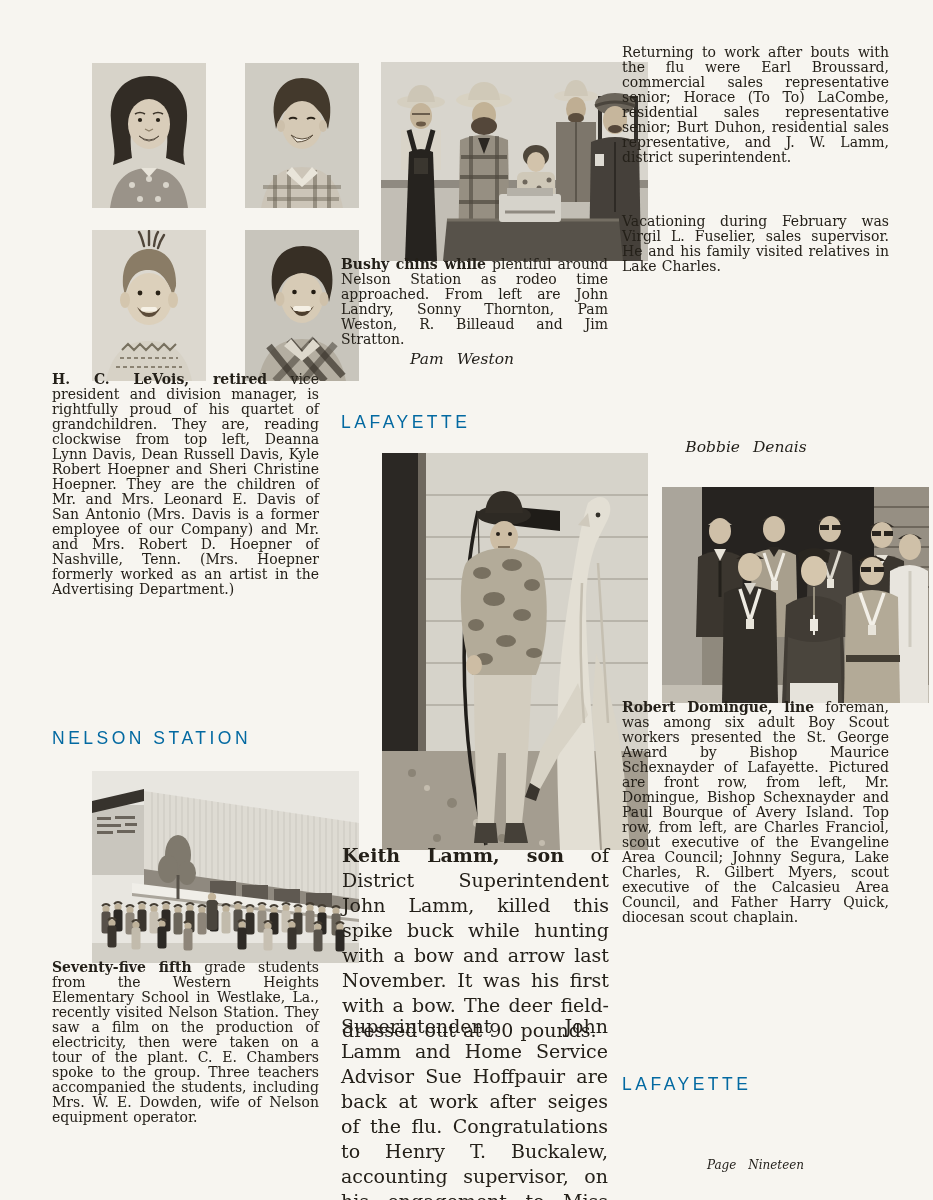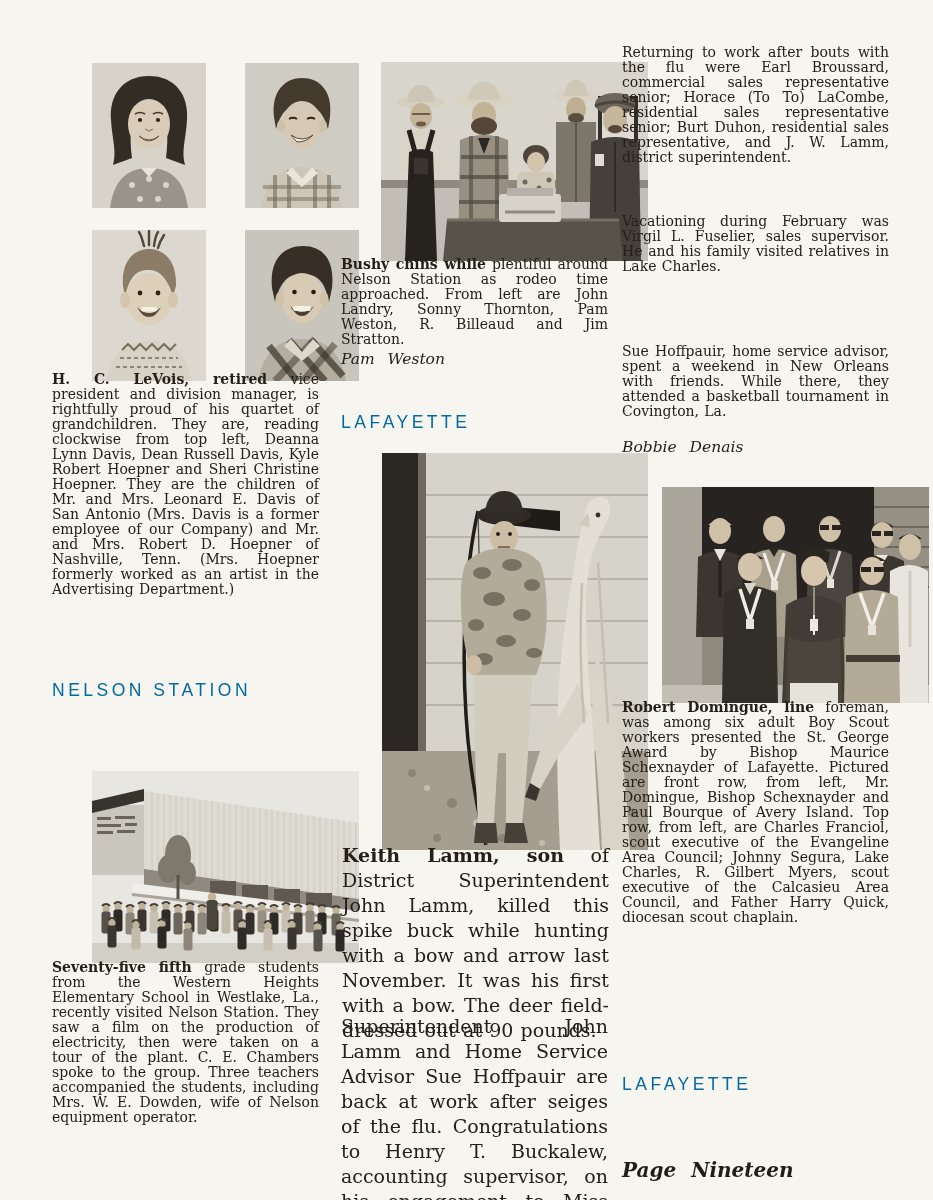--- a/index.html
+++ b/index.html
@@ -6,22 +6,22 @@
   #page{position:relative;width:933px;height:1200px;background:#f7f5f0;margin:0 auto;overflow:hidden;
         font-family:"DejaVu Serif", serif;color:#242019;}
   .abs{position:absolute;margin:0;}
   .photo{position:absolute;overflow:hidden;background:#d8d5cc;}
   .photo svg{display:block;width:100%;height:100%;}
   .body-text{font-size:14px;line-height:15px;text-align:justify;word-spacing:.06em;}
   .lh16{line-height:25px;font-size:19px;}
   .cap b{font-weight:bold;}
   .heading{font-family:"Liberation Sans", sans-serif;font-weight:400;font-size:17.5px;
            letter-spacing:3.5px;color:#0369a1;white-space:nowrap;}
-  .byline{font-style:italic;font-size:15.5px;text-align:left;word-spacing:8px;color:#211e19;}
-  .pgnum{font-weight:700;font-size:20px;}
+  .byline{font-style:italic;font-size:15.5px;text-align:center;word-spacing:8px;color:#211e19;}
+  .pgnum{font-weight:400;font-size:12px;}
 </style>
 </head>
 <body>
 
 <div id="page">
 
   <figure class="photo" style="left:52px;top:47px;width:114px;height:145px">
     <svg viewBox="0 0 114 145">
       <rect width="114" height="145" fill="#d7d3c9"></rect>
       <path d="M57 13 C31 13 17 32 19 57 C20 76 25 88 21 102 L40 95 C37 72 39 55 45 46 C51 38 63 38 69 46 C75 55 77 72 74 95 L93 102 C89 88 94 76 95 57 C97 32 83 13 57 13 Z" fill="#322c25"></path>
@@ -88,21 +88,21 @@
       <rect x="48" y="76" width="18" height="5" rx="2.5" fill="#f5f0e5"></rect>
       <path d="M13 151 C19 120 35 109 57 109 C79 109 95 120 101 151 Z" fill="#b4aea1"></path>
       <path d="M24 116 L52 151 M44 110 L80 151 M66 110 L98 146" stroke="#39332a" stroke-width="7" opacity="0.7"></path>
       <path d="M90 114 L58 151 M70 109 L30 151" stroke="#39332a" stroke-width="7" opacity="0.5"></path>
       <path d="M46 109 L57 122 L68 109 L75 116 L57 131 L39 116 Z" fill="#ddd8cc"></path>
     </svg>
   </figure>
 
   <p class="abs body-text cap" style="left:52px;top:372px;width:267px"><b>H. C. LeVois, retired</b><span> vice president and division manager, is rightfully proud of his quartet of grandchildren. They are, reading clockwise from top left, Deanna Lynn Davis, Dean Russell Davis, Kyle Robert Hoepner and Sheri Christine Hoepner. They are the children of Mr. and Mrs. Leonard E. Davis of San Antonio (Mrs. Davis is a former employee of our Company) and Mr. and Mrs. Robert D. Hoepner of Nashville, Tenn. (Mrs. Hoepner formerly worked as an artist in the Advertising Department.)</span></p>
 
-  <h2 class="abs heading" style="left:52px;top:680px">NELSON STATION</h2>
+  <h2 class="abs heading" style="left:52px;top:728px">NELSON STATION</h2>
 
   <figure class="photo" style="left:52px;top:755px;width:267px;height:192px">
     <svg viewBox="0 0 267 192">
       <defs>
         <clipPath id="wallclip">
             <polygon points="52,20 267,52 267,128 52,98"></polygon>
           </clipPath>
         <g id="kid">
             <circle cx="0" cy="0" r="3.6" fill="#bfb29a"></circle>
             <path d="M-4 -3 Q0 -7 4 -3" stroke="#443d32" stroke-width="2" fill="none"></path>
@@ -321,21 +321,20 @@
   </figure>
 
   <p class="abs body-text cap lh16" style="left:342px;top:843px;width:267px"><b>Keith Lamm, son</b><span> of District Superintendent John Lamm, killed this spike buck while hunting with a bow and arrow last November. It was his first with a bow. The deer field-dressed out at 90 pounds.</span></p>
 
   <p class="abs body-text lh16" style="left:341px;top:1014px;width:267px">Superintendent John Lamm and Home Service Advisor Sue Hoffpauir are back at work after seiges of the flu. Congratulations to Henry T. Buckalew, accounting supervisor, on his engagement to Miss Frances Girouard of Broussard, La. She is employed as a secretary by our Company's legal representatives, Bailey and Mouton.</p>
 
   <p class="abs body-text" style="left:622px;top:45px;width:267px">Returning to work after bouts with the flu were Earl Broussard, commercial sales representative senior; Horace (To To) LaCombe, residential sales representative senior; Burt Duhon, residential sales representative, and J. W. Lamm, district superintendent.</p>
 
   <p class="abs body-text" style="left:622px;top:214px;width:267px">Vacationing during February was Virgil L. Fuselier, sales supervisor. He and his family visited relatives in Lake Charles.</p>
 
-  <p class="abs body-text" style="left:622px;top:344px;width:267px">Sue Hoffpauir, home service advisor, spent a weekend in New Orleans with friends. While there, they attended a basketball tournament in Covington, La.</p>
 
   <p class="abs byline" style="left:622px;top:438px;width:248px">Bobbie Denais</p>
 
   <figure class="photo" style="left:622px;top:471px;width:267px;height:216px">
     <svg viewBox="0 0 267 216">
       <rect width="267" height="216" fill="#8f897d"></rect>
       <rect x="0" width="40" height="216" fill="#aaa59b"></rect>
       <rect x="40" width="172" height="150" fill="#262320"></rect>
       <rect x="212" width="55" height="216" fill="#968f83"></rect>
       <path d="M212 20 H267 M212 40 H267 M212 60 H267 M212 80 H267 M212 100 H267" stroke="#6e675c" stroke-width="2"></path>

